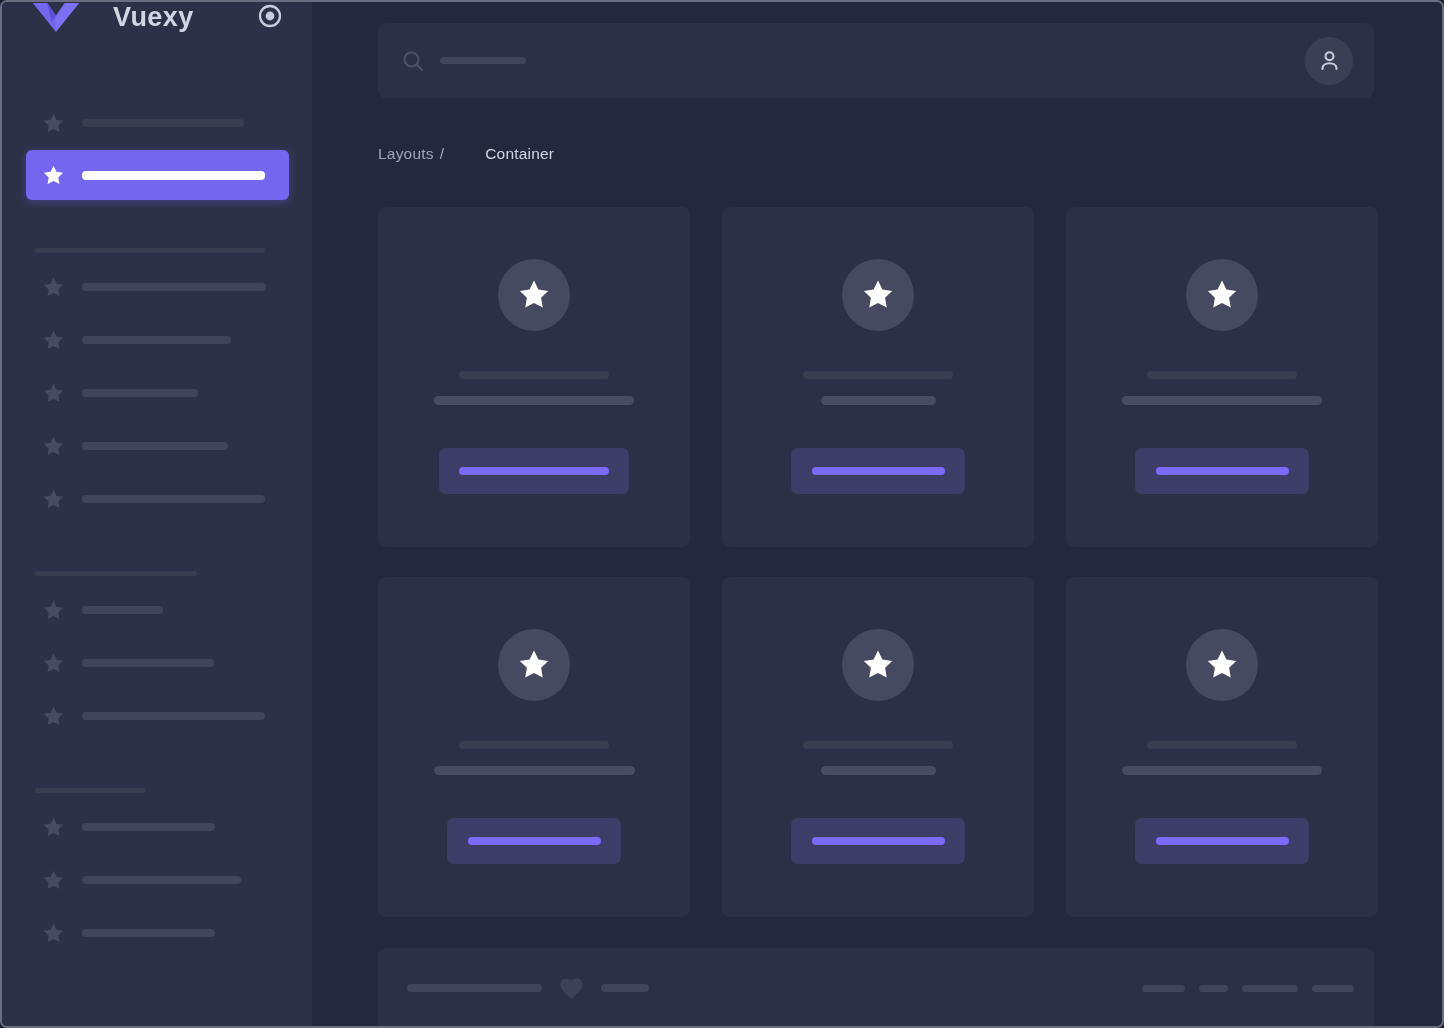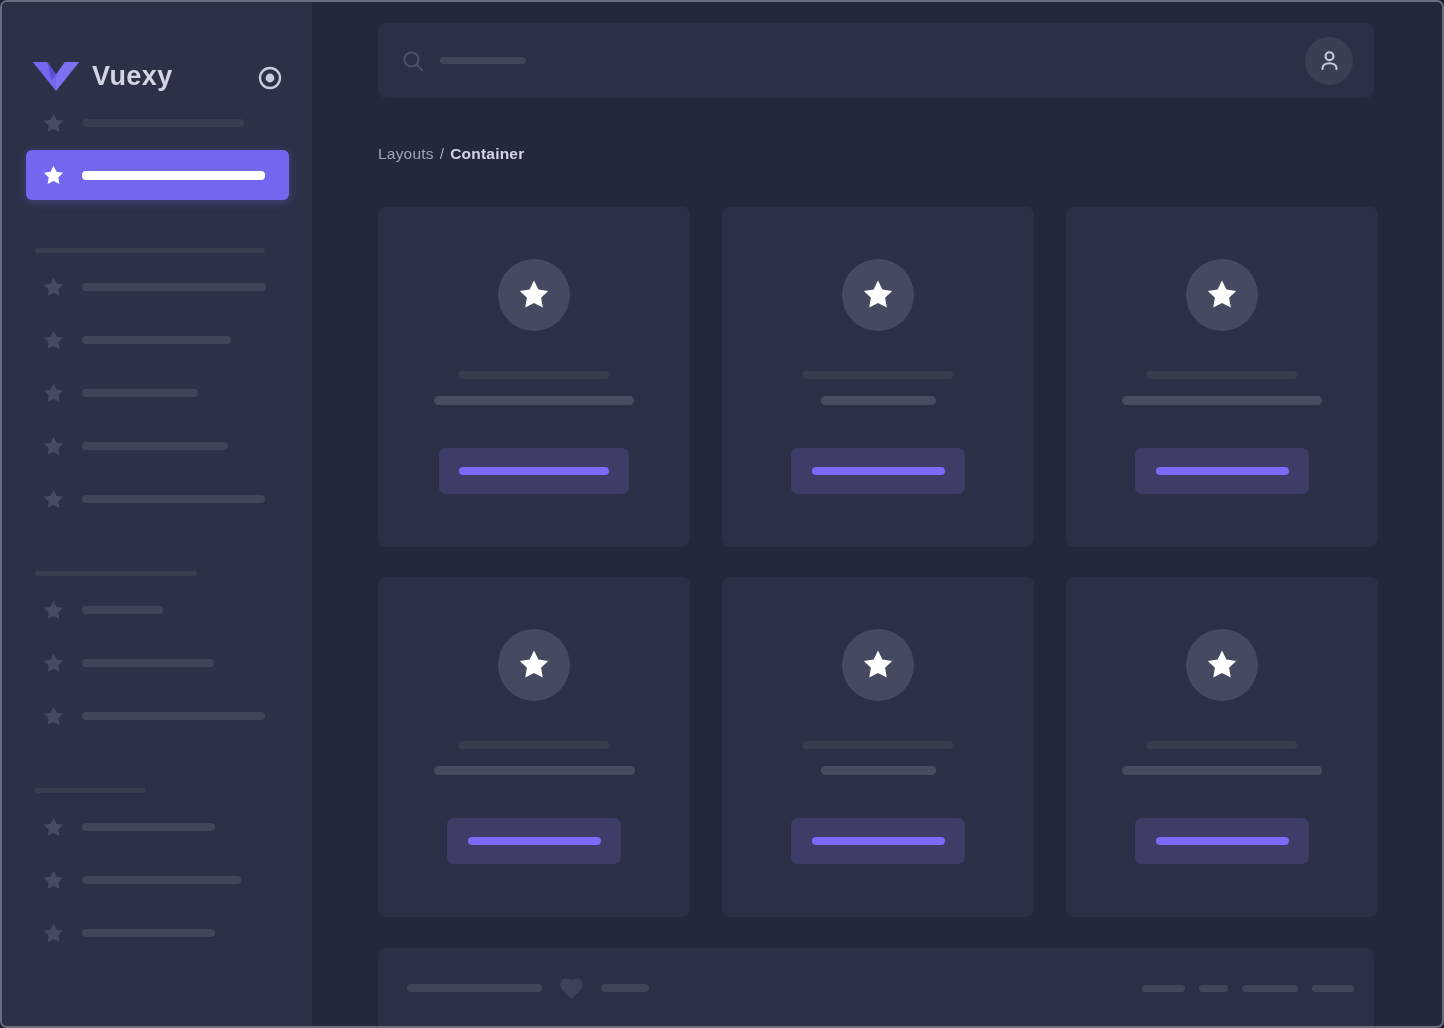--- a/index.html
+++ b/index.html
@@ -10,21 +10,21 @@
     --icon-light:#c9ccdb; --icon-muted:#4d5166; --text-bright:#d3d5e3; --text-muted:#a0a4ba;
     --footer-heart:#3e4258; --white:#ffffff;
   }
   *{box-sizing:border-box}
   html,body{margin:0;padding:0;background:#1c2030;font-family:"Liberation Sans",sans-serif;}
   .page{position:relative;width:1444px;height:1028px;background:var(--main-bg);
     border:2px solid var(--page-border);border-radius:7px;overflow:hidden;}
 
   
   .sidebar{position:absolute;left:0;top:0;width:310px;height:100%;background:var(--sidebar-bg);}
-  .sidebar-header{display:flex;align-items:flex-end;height:90px;padding:0 28px 0 30px;}
+  .sidebar-header{display:flex;align-items:flex-start;height:90px;padding:0 28px 0 30px;gap:21px;}
   .logo svg{width:48px;height:31px;display:block;}
   .brand{font-size:27px;font-weight:bold;color:var(--text-bright);letter-spacing:.4px;margin-left:12px;}
   .toggle{margin-left:auto;width:28px;height:28px;cursor:pointer;}
   .toggle svg{width:28px;height:28px;display:block;}
 
   .nav-item{display:flex;align-items:center;height:30px;margin:23px 24px 0 40px;}
   .nav-item .star{width:23px;height:23px;flex:none;fill:var(--star-slate);}
   .nav-bar{height:8px;border-radius:4px;background:var(--skeleton-mid);margin-left:17px;}
   .nav-item.first{margin-top:16px;}
   .nav-item.first .nav-bar{background:var(--skeleton-dim);}
@@ -42,21 +42,21 @@
     display:flex;align-items:center;padding:0 21px 0 23px;}
   .search-field{display:flex;align-items:center;flex:1;height:100%;cursor:text;}
   .search-field svg{width:24px;height:24px;stroke:var(--icon-muted);fill:none;stroke-width:2;}
   .search-ph{height:7px;border-radius:3.5px;background:var(--skeleton-mid);margin-left:15px;}
   .avatar{margin-left:auto;width:48px;height:48px;border-radius:50%;background:var(--topbar-avatar-bg);
     display:flex;align-items:center;justify-content:center;cursor:pointer;}
   .avatar svg{width:27px;height:27px;stroke:var(--icon-light);fill:none;stroke-width:1.9;}
 
   .breadcrumb{margin:47px 68px 0 66px;font-size:15.5px;color:var(--text-muted);letter-spacing:.2px;}
   .breadcrumb .sep{margin:0 6px;}
-  .breadcrumb .current{color:var(--text-bright);font-weight:bold;}
+  .breadcrumb .current{color:var(--text-bright);font-weight:normal;margin-left:35px;}
   .breadcrumb .link{cursor:pointer;}
 
   .grid{margin:44px 68px 0 66px;display:grid;grid-template-columns:repeat(3,312px);
     column-gap:32px;row-gap:30px;}
   .card{height:340px;background:var(--card-bg);border-radius:8px;display:flex;
     flex-direction:column;align-items:center;}
   .card-avatar{margin-top:52px;width:72px;height:72px;border-radius:50%;background:var(--avatar-circle);
     display:flex;align-items:center;justify-content:center;}
   .card-avatar svg{width:34px;height:34px;fill:var(--white);}
   .card .l1{margin-top:40px;height:8px;border-radius:4px;background:var(--skeleton-dim);}

